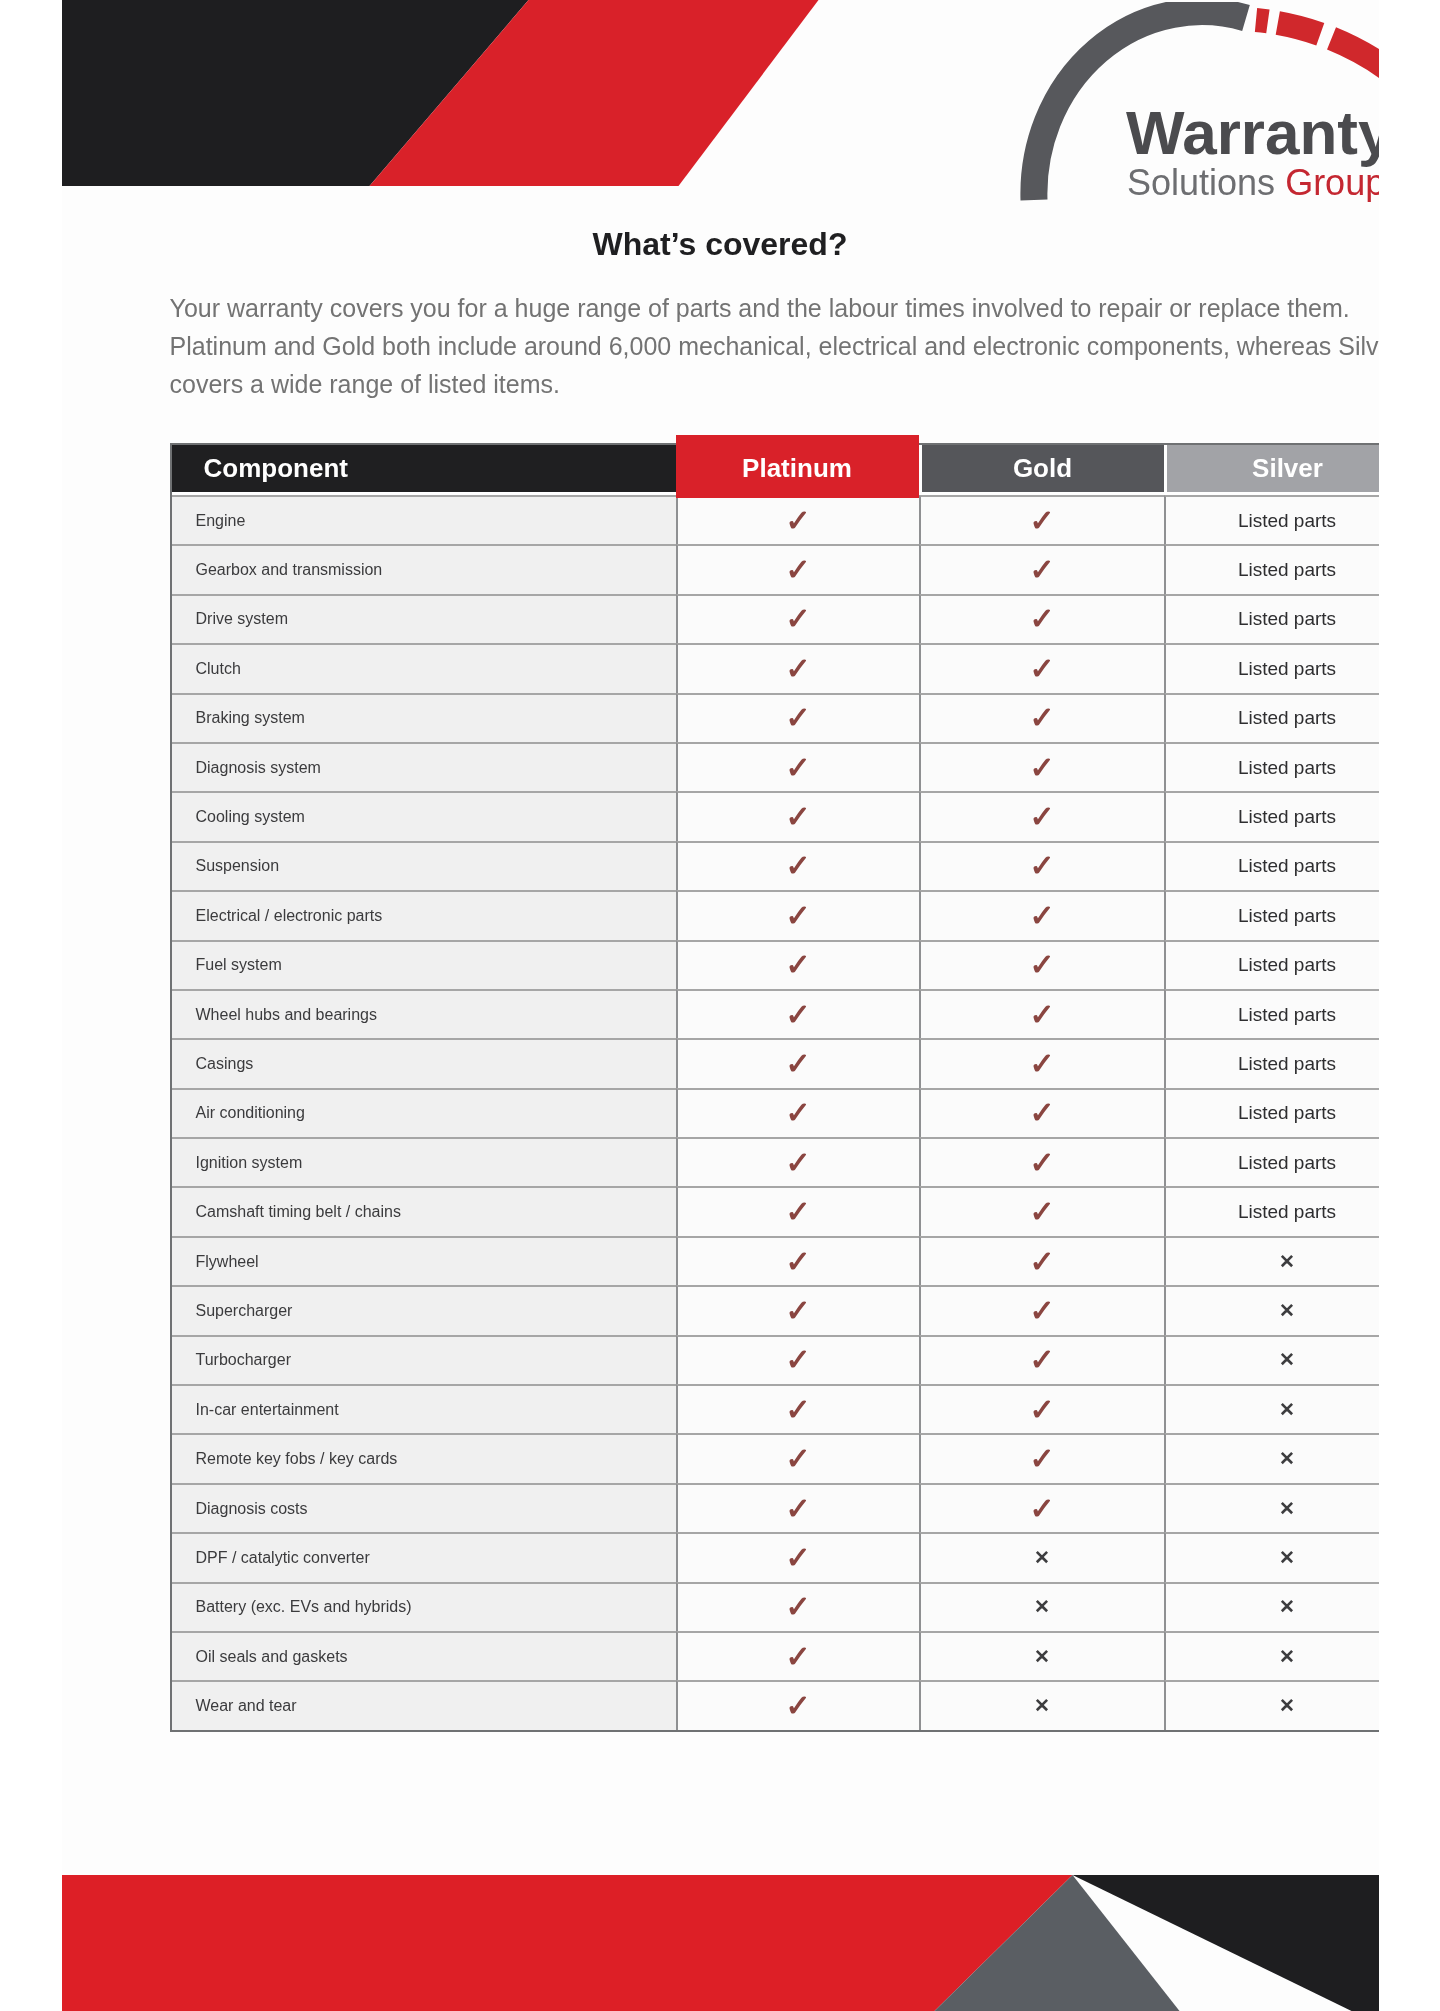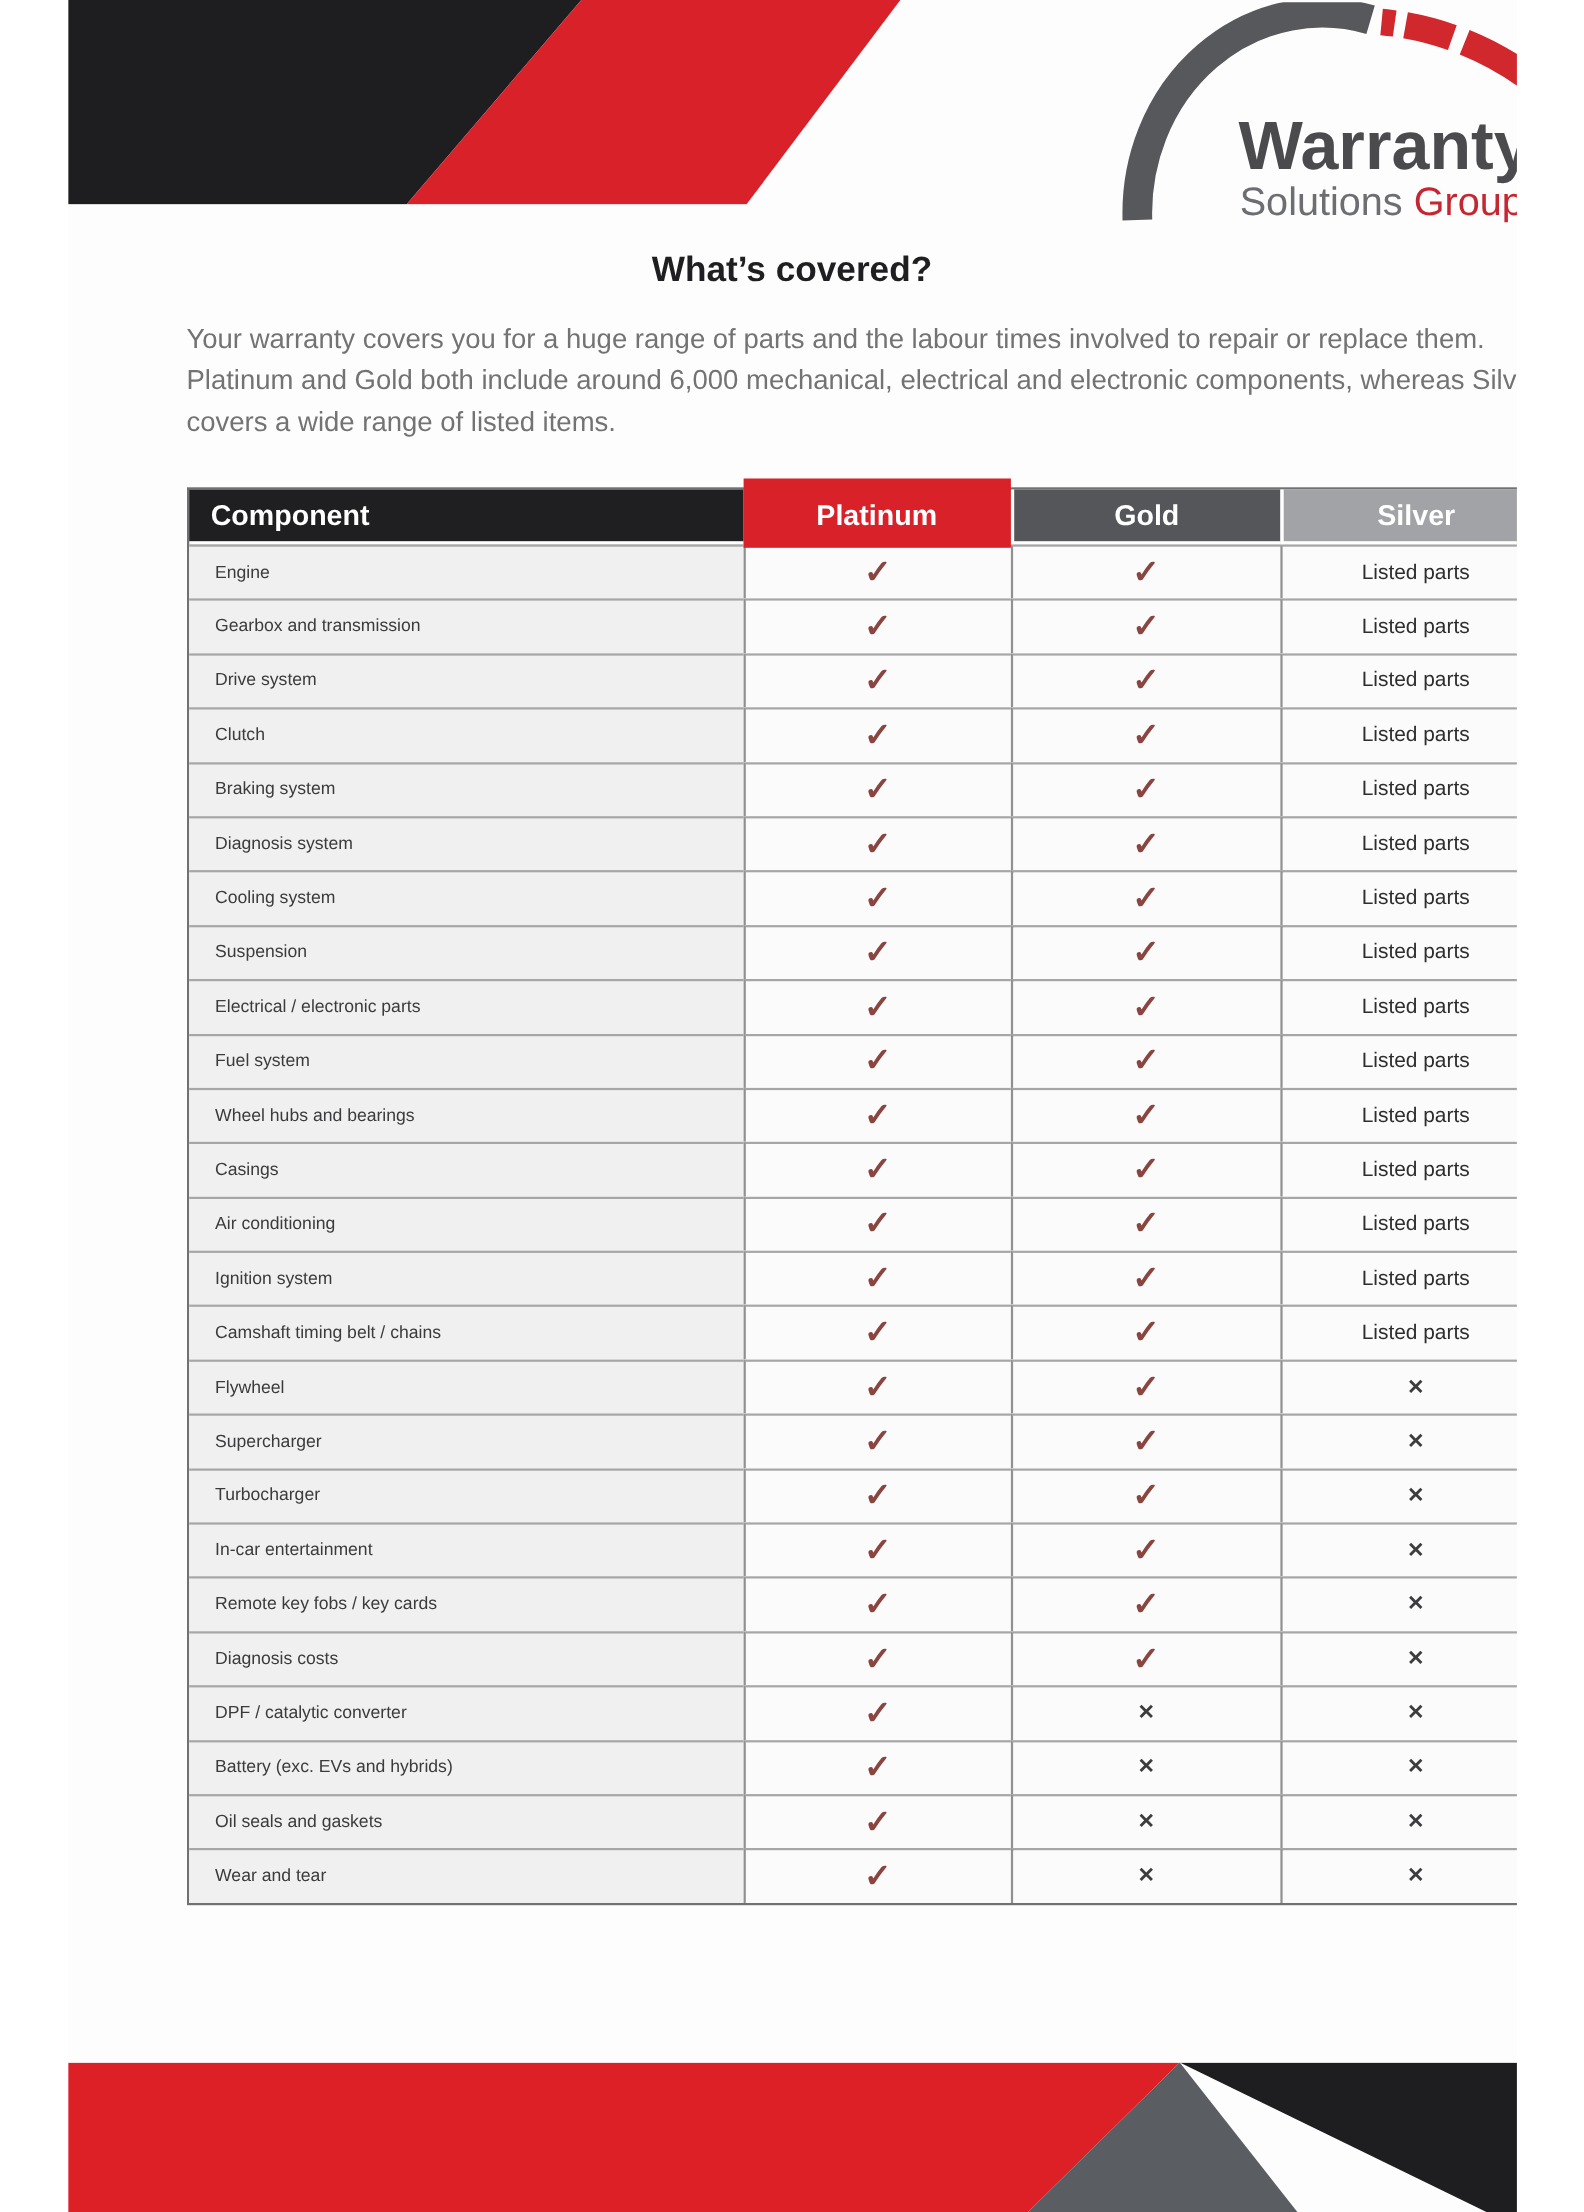--- a/index.html
+++ b/index.html
@@ -39,21 +39,21 @@
   table.coverage {
     width:1237px; table-layout:fixed;
     border-collapse:separate; border-spacing:0;
     border:2px solid #6f7173;
   }
   table.coverage th, table.coverage td { overflow:visible; }
   thead th {
     height:50px; font-size:26px; font-weight:bold; color:#ffffff;
     vertical-align:middle; border-bottom:3px solid #ffffff;
   }
-  th.h-comp { background:#1f1f21; text-align:left; padding-left:20px; }
+  th.h-comp { background:#1f1f21; text-align:left; padding-left:32px; }
   th.h-plat { background:transparent; text-align:center; position:relative; }
   th.h-plat .bulge {
     position:absolute; top:-10px; bottom:-6px; left:0; right:0;
     background:#d92129; z-index:0;
   }
   th.h-plat .lbl { position:relative; z-index:1; }
   th.h-gold { background:#55565a; text-align:center; border-left:3px solid #fff; }
   th.h-silv { background:#a2a3a7; text-align:center; border-left:3px solid #fff; }
 
   tbody tr { height:49.4px; }

